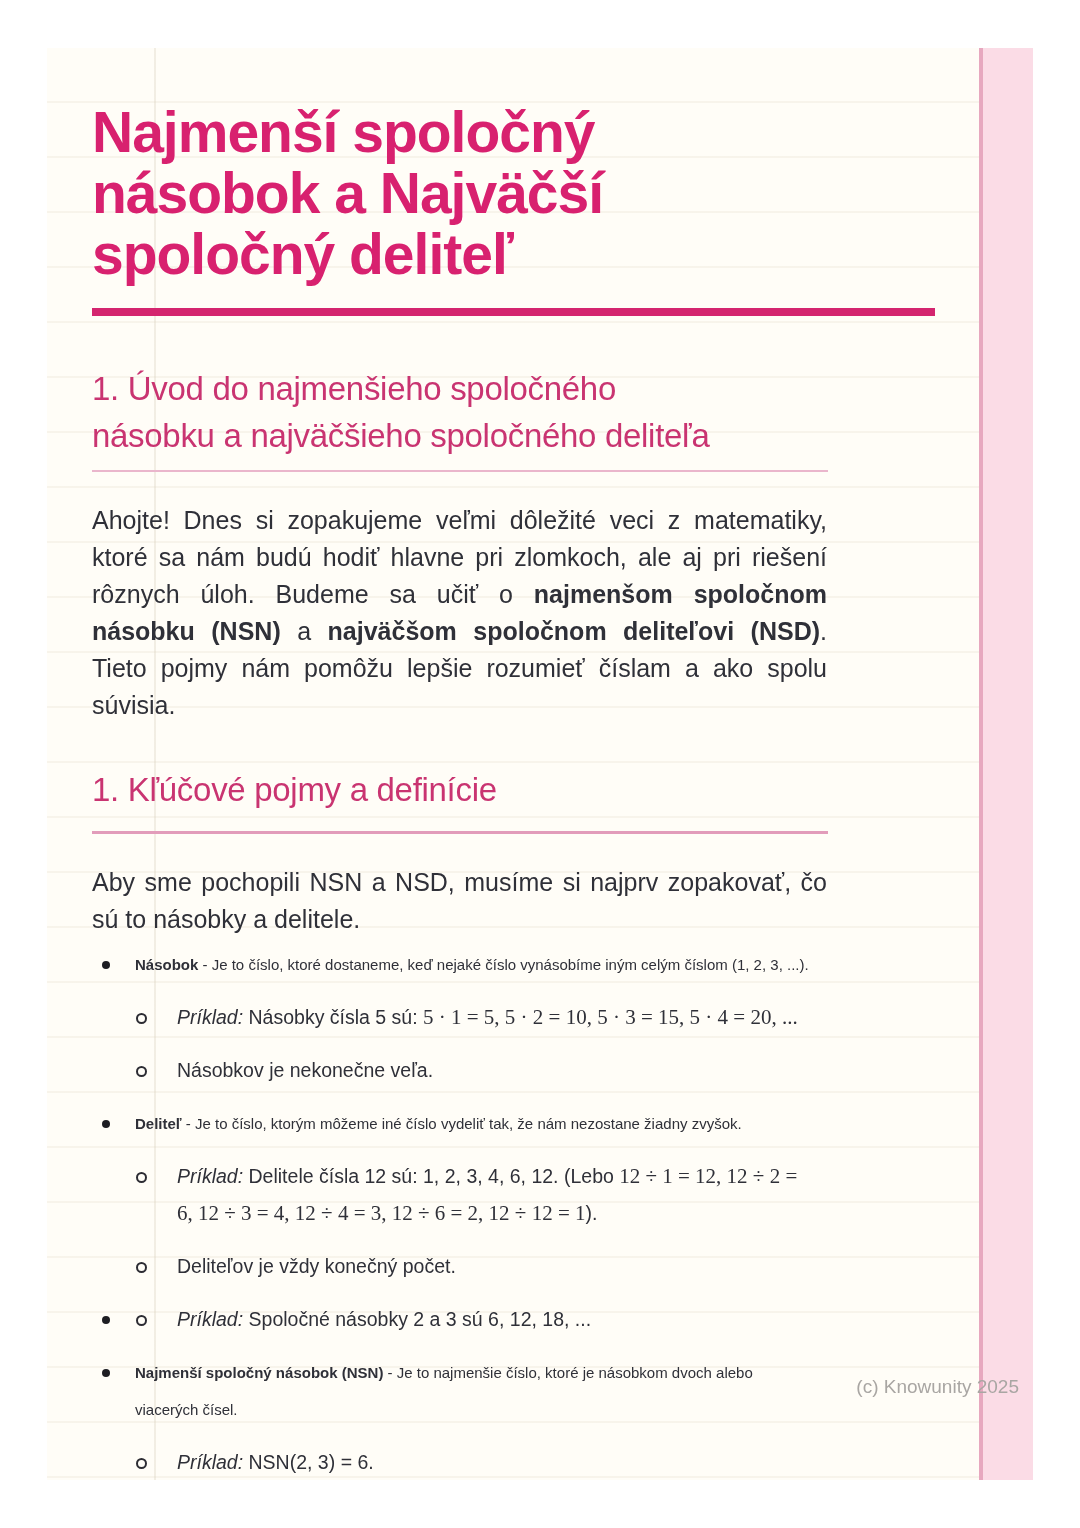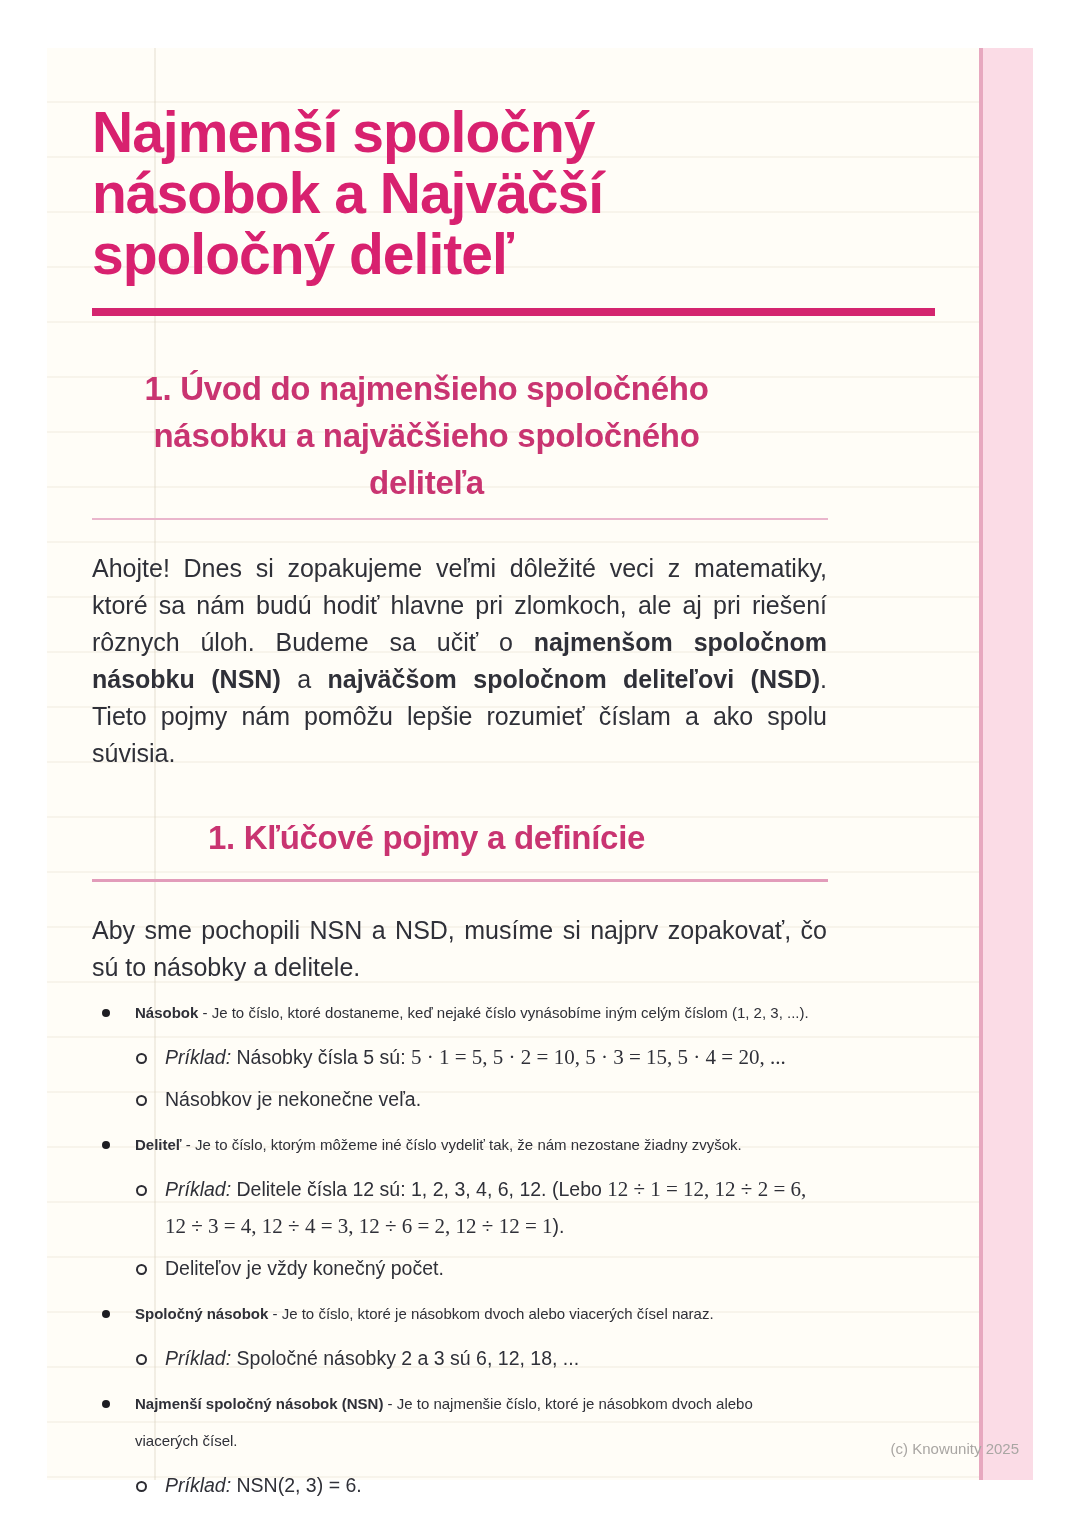--- a/index.html
+++ b/index.html
@@ -34,25 +34,24 @@
     max-width:790px;
     font-size:57px;line-height:61px;font-weight:800;
     letter-spacing:-1px;
     color:#d8216f;
   }
   .title-rule{
     width:843px;height:8px;background:#d4256f;
     margin-top:23px;
   }
   h2.sec-heading{
-    margin:12px;max-width:645px;
-    font-size:33px;line-height:47px;font-weight:700;
+    margin:0;max-width:645px;
+    font-size:33px;line-height:47px;font-weight:400;
     letter-spacing:-0.3px;
     color:#c93471;
-    text-align:center;
   }
   h2.sec-1{margin-top:49px;}
   h2.sec-2{margin-top:42px;}
   .sec-rule{width:736px;background:#e9aec7;}
   .rule-1{height:2px;margin-top:11px;background:#eab6cc;}
   .rule-2{height:3px;margin-top:18px;background:#e29cba;}
   p.body-par{
     margin:30px 0 0 0;
     font-size:25px;line-height:37px;
     text-align:justify;
@@ -69,29 +68,29 @@
   .li-text{margin:8px;font-size:15px;line-height:37px;}
   ul.sub{list-style:none;margin:0;padding:0 0 0 8px;}
   ul.sub > li{position:relative;padding-left:26px;}
   ul.sub > li + li{margin-top:5px;}
   .s-dot{
     position:absolute;left:1px;top:14px;
     width:7px;height:7px;border-radius:50%;
     border:2px solid #2c2c33;
     background:transparent;
   }
-  .sub-text{margin:4px;font-size:19.5px;line-height:37px;}
+  .sub-text{margin:16px;font-size:19.5px;line-height:37px;}
   .sub-text em{font-style:italic;}
   .math{
     font-family:"Liberation Serif","DejaVu Serif",serif;
     font-size:21px;
   }
   .footer-credit{
-    position:absolute;top:1392px;right:14px;
-    font-size:15px;color:#a9a6a3;
+    position:absolute;top:1328px;right:14px;
+    font-size:19px;color:#a9a6a3;
     z-index:2;white-space:nowrap;
   }
 </style>
 </head>
 <body>
 
 <div class="page">
 
   <div class="stripe"></div>
 
@@ -138,21 +137,20 @@
           </li>
           <li>
             <span class="s-dot"></span>
             <p class="sub-text"><em></em><span>Deliteľov je vždy konečný počet.</span></p>
           </li>
         </ul>
       </li>
 
       <li>
         <span class="b-dot"></span>
-        <p class="li-text"><strong>Spoločný násobok</strong><span> - Je to číslo, ktoré je násobkom dvoch alebo viacerých čísel naraz.</span></p>
         <ul class="sub">
           <li>
             <span class="s-dot"></span>
             <p class="sub-text"><em>Príklad:</em><span> Spoločné násobky 2 a 3 sú 6, 12, 18, ...</span></p>
           </li>
         </ul>
       </li>
 
       <li>
         <span class="b-dot"></span>

